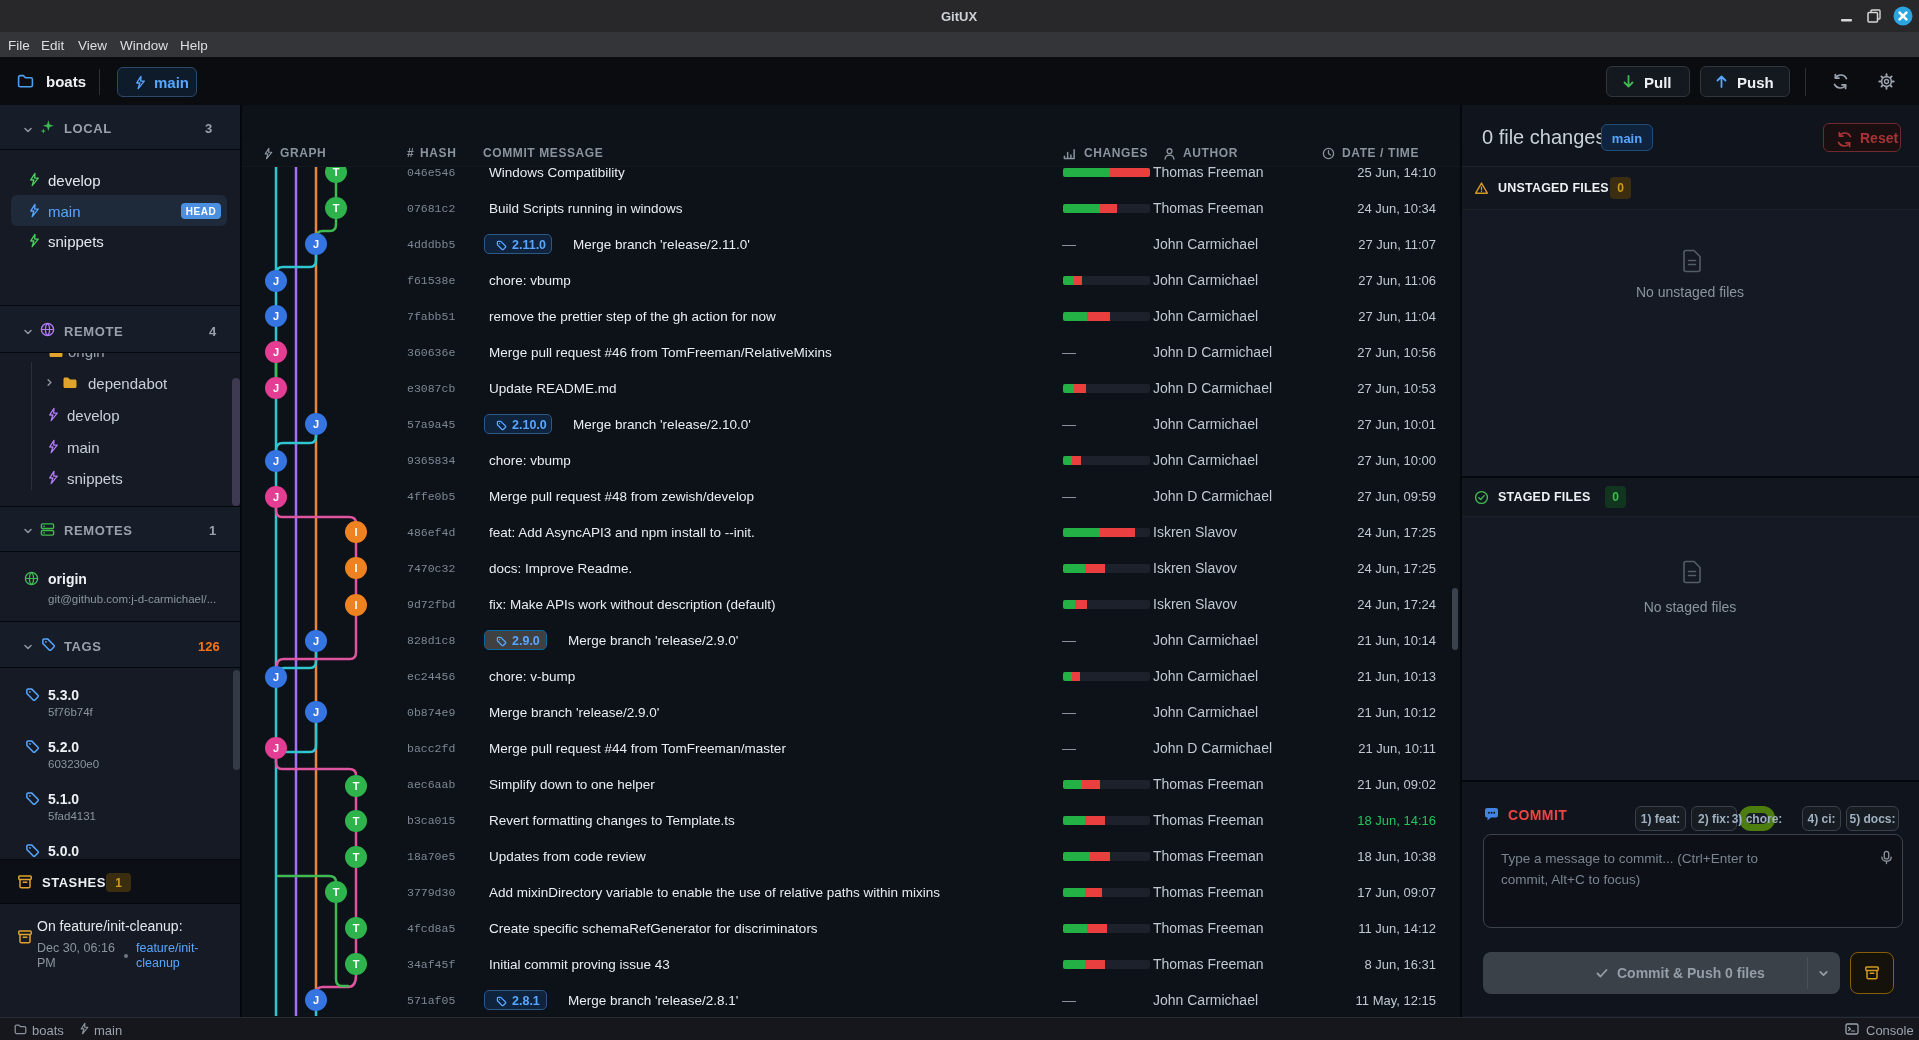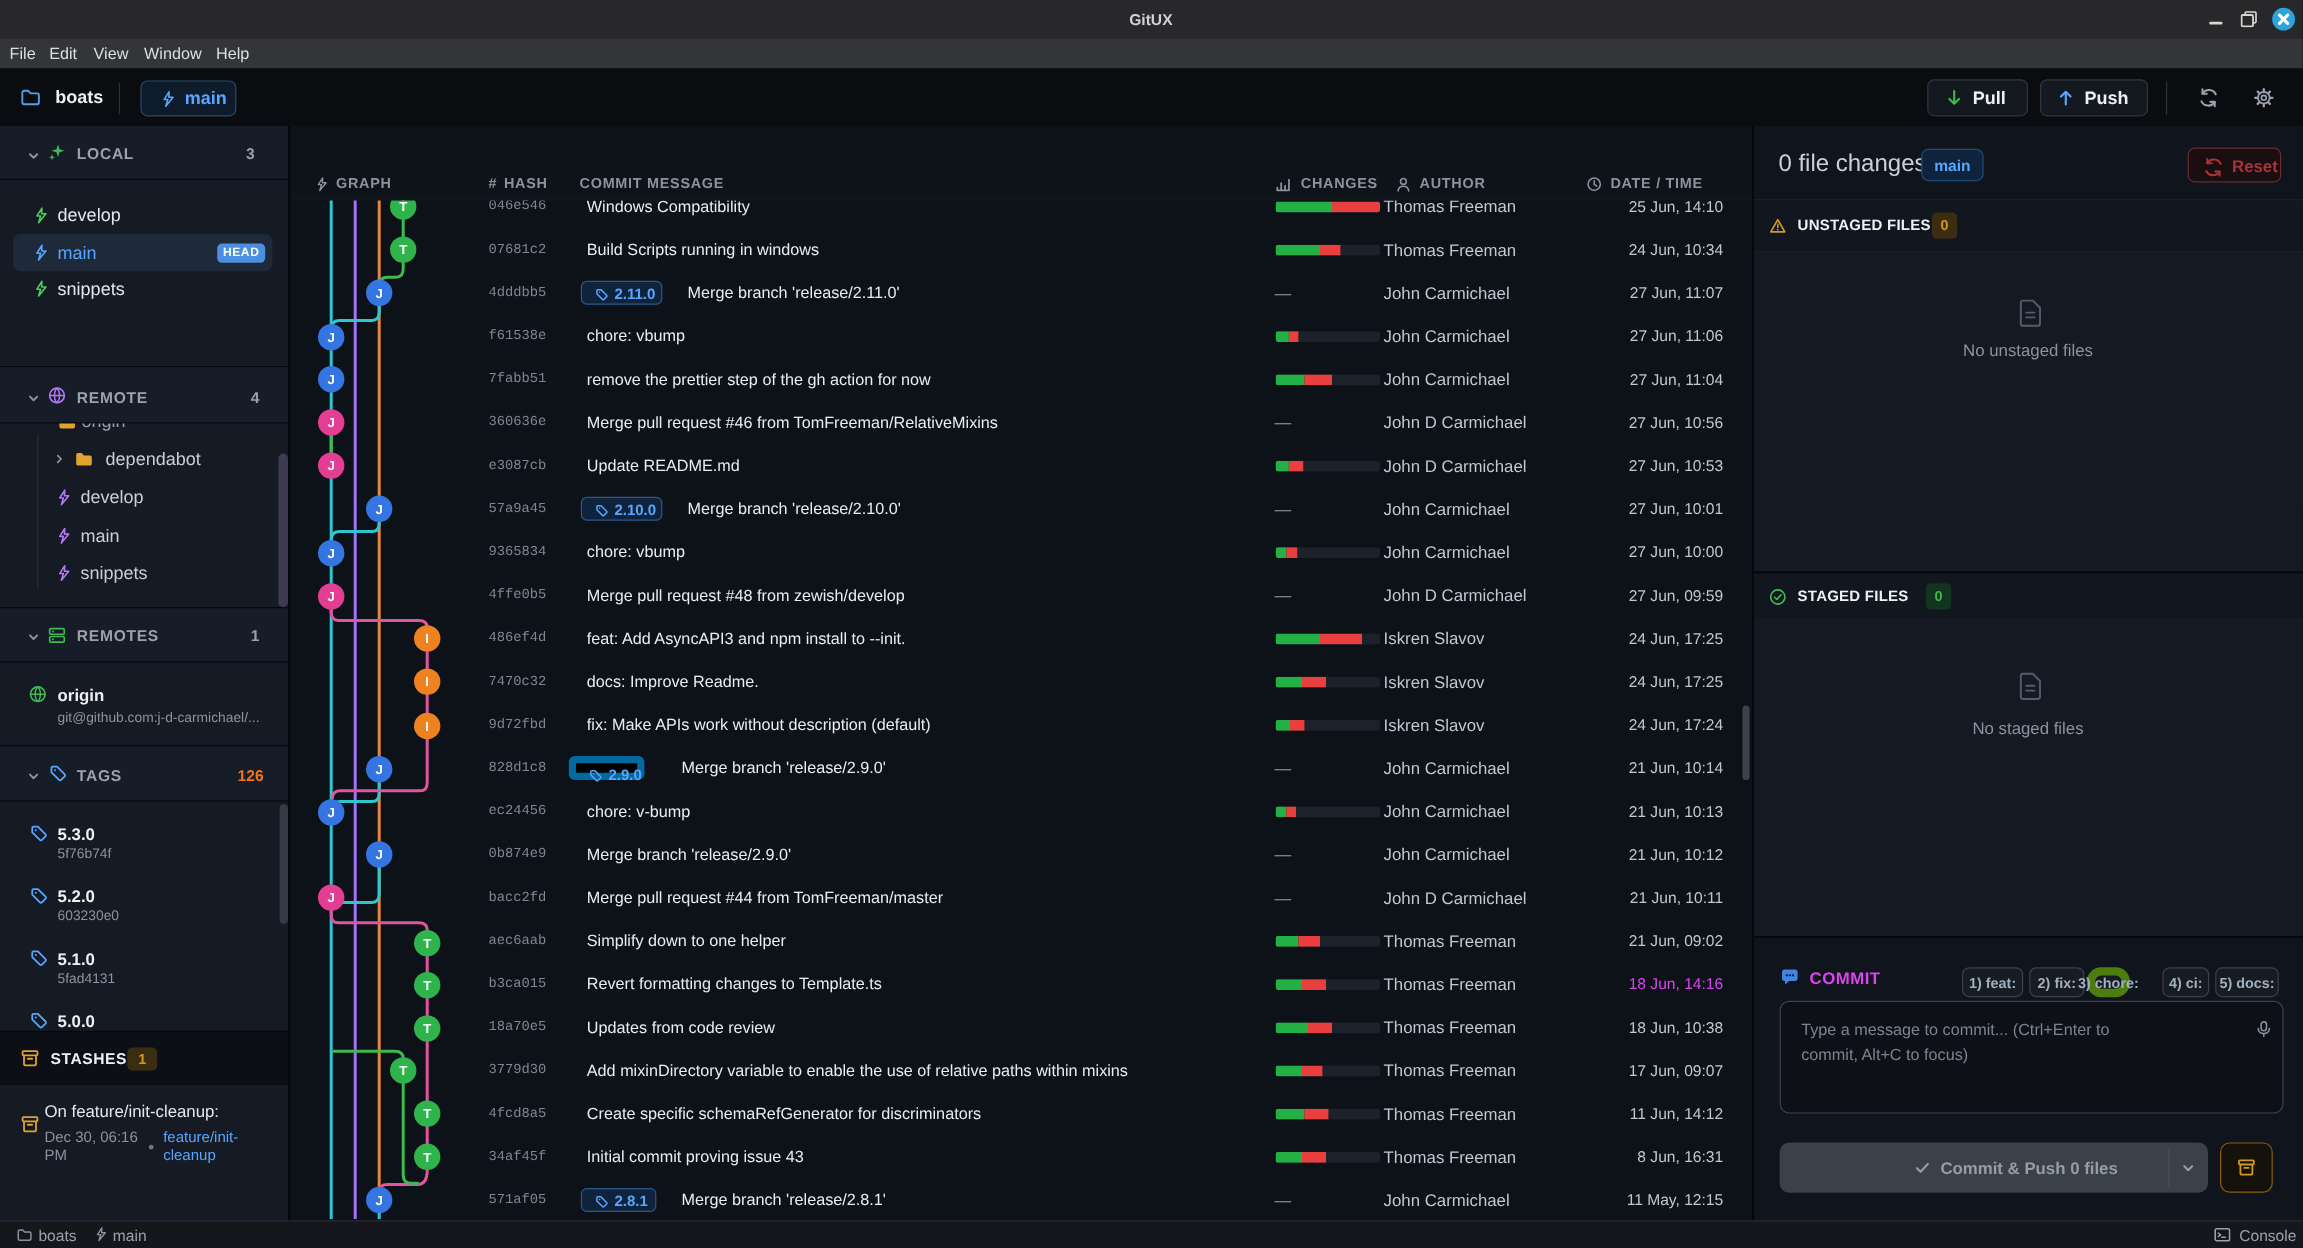--- a/index.html
+++ b/index.html
@@ -387,21 +387,21 @@
             <div style="position:absolute;left:247px;top:18px;transform:translateY(-50%);white-space:nowrap;color:#e9edf2;font-size:13.5px;">fix: Make APIs work without description (default)</div>
             <div style="position:absolute;left:821px;top:13.5px;width:87px;height:9px;background:#1c212b;border-radius:2px;overflow:hidden;">
               <div style="position:absolute;left:0;top:0;width:12px;height:9px;background:#23b045;"></div>
               <div style="position:absolute;left:12px;top:0;width:12px;height:9px;background:#e93f3f;"></div>
             </div>
             <div style="position:absolute;left:911px;top:18px;transform:translateY(-50%);white-space:nowrap;color:#c0c8d0;font-size:14px;">Iskren Slavov</div>
             <div style="position:absolute;right:24px;top:18px;transform:translateY(-50%);white-space:nowrap;color:#c0c8d0;font-size:13px;">24 Jun, 17:24</div>
           </div>
           <div style="position:absolute;left:0px;top:455px;width:1218px;height:36px;">
             <div style="position:absolute;left:165px;top:18px;transform:translateY(-50%);white-space:nowrap;font-family:'Liberation Mono',monospace;color:#7d8794;font-size:11.5px;">828d1c8</div>
-            <div style="position:absolute;left:232px;top:8px;width:63px;height:20px;border:6px solid #0369a1;border-radius:5px;background:#000000;box-sizing:border-box;">
+            <div style="position:absolute;left:242px;top:8px;width:63px;height:20px;border:1px solid #0369a1;border-radius:5px;background:#404040;box-sizing:border-box;">
               <div style="position:absolute;left:11px;top:4.5px;line-height:0"><svg width="11" height="11" viewBox="0 0 16 16" fill="none">
                   <path d="M2 3.2 C2 2.5 2.5 2 3.2 2 H7 L13.8 8.8 C14.3 9.3 14.3 10.1 13.8 10.6 L10.6 13.8 C10.1 14.3 9.3 14.3 8.8 13.8 L2 7 Z" stroke="#58a6ff" stroke-width="1.8" stroke-linejoin="round"></path>
                   <circle cx="5.2" cy="5.2" r="0.9" fill="#58a6ff"></circle>
                 </svg></div>
               <div style="position:absolute;left:27px;top:9.5px;transform:translateY(-50%);white-space:nowrap;color:#58a6ff;font-size:12.5px;font-weight:bold;">2.9.0</div>
             </div>
             <div style="position:absolute;left:326px;top:18px;transform:translateY(-50%);white-space:nowrap;color:#e9edf2;font-size:13.5px;">Merge branch 'release/2.9.0'</div>
             <div style="position:absolute;left:820px;top:18px;transform:translateY(-50%);white-space:nowrap;color:#8b949e;font-size:14px;">—</div>
             <div style="position:absolute;left:911px;top:18px;transform:translateY(-50%);white-space:nowrap;color:#c0c8d0;font-size:14px;">John Carmichael</div>
             <div style="position:absolute;right:24px;top:18px;transform:translateY(-50%);white-space:nowrap;color:#c0c8d0;font-size:13px;">21 Jun, 10:14</div>
@@ -441,21 +441,21 @@
             <div style="position:absolute;right:24px;top:18px;transform:translateY(-50%);white-space:nowrap;color:#c0c8d0;font-size:13px;">21 Jun, 09:02</div>
           </div>
           <div style="position:absolute;left:0px;top:635px;width:1218px;height:36px;">
             <div style="position:absolute;left:165px;top:18px;transform:translateY(-50%);white-space:nowrap;font-family:'Liberation Mono',monospace;color:#7d8794;font-size:11.5px;">b3ca015</div>
             <div style="position:absolute;left:247px;top:18px;transform:translateY(-50%);white-space:nowrap;color:#e9edf2;font-size:13.5px;">Revert formatting changes to Template.ts</div>
             <div style="position:absolute;left:821px;top:13.5px;width:87px;height:9px;background:#1c212b;border-radius:2px;overflow:hidden;">
               <div style="position:absolute;left:0;top:0;width:22px;height:9px;background:#23b045;"></div>
               <div style="position:absolute;left:22px;top:0;width:20px;height:9px;background:#e93f3f;"></div>
             </div>
             <div style="position:absolute;left:911px;top:18px;transform:translateY(-50%);white-space:nowrap;color:#c0c8d0;font-size:14px;">Thomas Freeman</div>
-            <div style="position:absolute;right:24px;top:18px;transform:translateY(-50%);white-space:nowrap;color:#d946ef;font-size:13px;">18 Jun, 14:16</div>
+            <div style="position:absolute;right:24px;top:18px;transform:translateY(-50%);white-space:nowrap;color:#22c55e;font-size:13px;">18 Jun, 14:16</div>
           </div>
           <div style="position:absolute;left:0px;top:671px;width:1218px;height:36px;">
             <div style="position:absolute;left:165px;top:18px;transform:translateY(-50%);white-space:nowrap;font-family:'Liberation Mono',monospace;color:#7d8794;font-size:11.5px;">18a70e5</div>
             <div style="position:absolute;left:247px;top:18px;transform:translateY(-50%);white-space:nowrap;color:#e9edf2;font-size:13.5px;">Updates from code review</div>
             <div style="position:absolute;left:821px;top:13.5px;width:87px;height:9px;background:#1c212b;border-radius:2px;overflow:hidden;">
               <div style="position:absolute;left:0;top:0;width:27px;height:9px;background:#23b045;"></div>
               <div style="position:absolute;left:27px;top:0;width:20px;height:9px;background:#e93f3f;"></div>
             </div>
             <div style="position:absolute;left:911px;top:18px;transform:translateY(-50%);white-space:nowrap;color:#c0c8d0;font-size:14px;">Thomas Freeman</div>
             <div style="position:absolute;right:24px;top:18px;transform:translateY(-50%);white-space:nowrap;color:#c0c8d0;font-size:13px;">18 Jun, 10:38</div>
@@ -628,21 +628,21 @@
         <div style="position:absolute;left:228px;top:90px;transform:translateY(-50%);white-space:nowrap;color:#8b949e;font-size:14px;transform:translate(-50%,-50%);">No staged files</div>
       </div>
       <div style="position:absolute;left:0px;top:675px;width:457px;height:2px;background:#04070c;"></div>
       <div style="position:absolute;left:0px;top:677px;width:457px;height:234px;background:#10141c;">
         <div style="position:absolute;left:21px;top:24px;line-height:0"><svg width="17" height="17" viewBox="0 0 17 17" fill="none">
             <path d="M2 4 C2 2.9 2.9 2 4 2 H13 C14.1 2 15 2.9 15 4 V9.5 C15 10.6 14.1 11.5 13 11.5 H8 L4.5 14.5 V11.5 H4 C2.9 11.5 2 10.6 2 9.5 Z" fill="#4184e4"></path>
             <circle cx="6" cy="6.8" r="0.95" fill="#0d1016"></circle>
             <circle cx="8.6" cy="6.8" r="0.95" fill="#0d1016"></circle>
             <circle cx="11.2" cy="6.8" r="0.95" fill="#0d1016"></circle>
           </svg></div>
-        <div style="position:absolute;left:46px;top:33px;transform:translateY(-50%);white-space:nowrap;color:#d946ef;font-size:14px;font-weight:bold;letter-spacing:0.4px;">COMMIT</div>
+        <div style="position:absolute;left:46px;top:33px;transform:translateY(-50%);white-space:nowrap;color:#ef4444;font-size:14px;font-weight:bold;letter-spacing:0.4px;">COMMIT</div>
         <div style="position:absolute;left:173px;top:24px;width:51px;height:25px;border:1px solid #3a414b;border-radius:6px;background:#171b22;box-sizing:border-box;">
           <div style="position:absolute;left:50%;top:50%;transform:translate(-50%,-50%);white-space:nowrap;color:#9fb0c0;font-size:12px;font-weight:bold;">1) feat:</div>
         </div>
         <div style="position:absolute;left:229px;top:24px;width:46px;height:25px;border:1px solid #3a414b;border-radius:6px;background:#171b22;box-sizing:border-box;">
           <div style="position:absolute;left:50%;top:50%;transform:translate(-50%,-50%);white-space:nowrap;color:#9fb0c0;font-size:12px;font-weight:bold;">2) fix:</div>
         </div>
         <div style="position:absolute;left:277px;top:24px;width:36px;height:25px;border:7px solid #4d7c0f;border-radius:12px;background:#171b22;box-sizing:border-box;">
           <div style="position:absolute;left:50%;top:50%;transform:translate(-50%,-50%);white-space:nowrap;color:#9fb0c0;font-size:12px;font-weight:bold;">3) chore:</div>
         </div>
         <div style="position:absolute;left:340px;top:24px;width:39px;height:25px;border:1px solid #3a414b;border-radius:6px;background:#171b22;box-sizing:border-box;">

